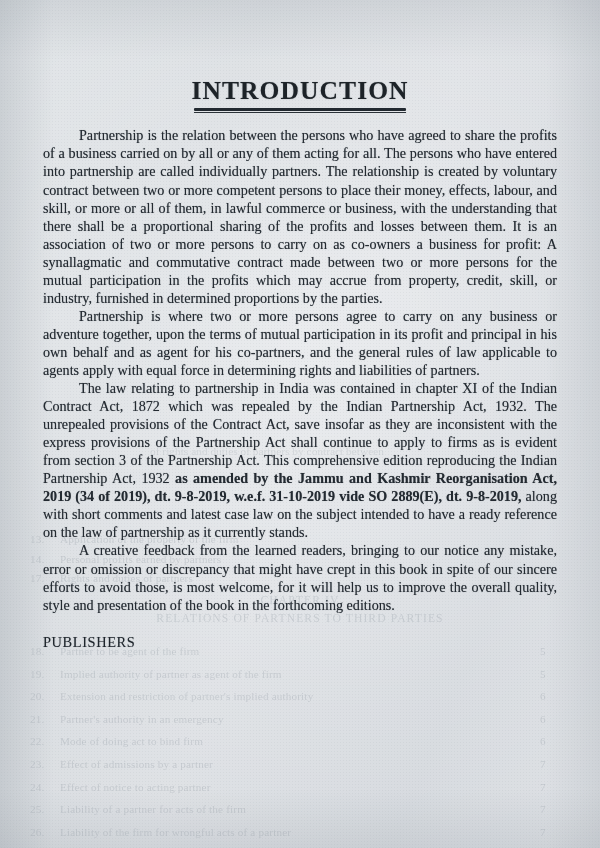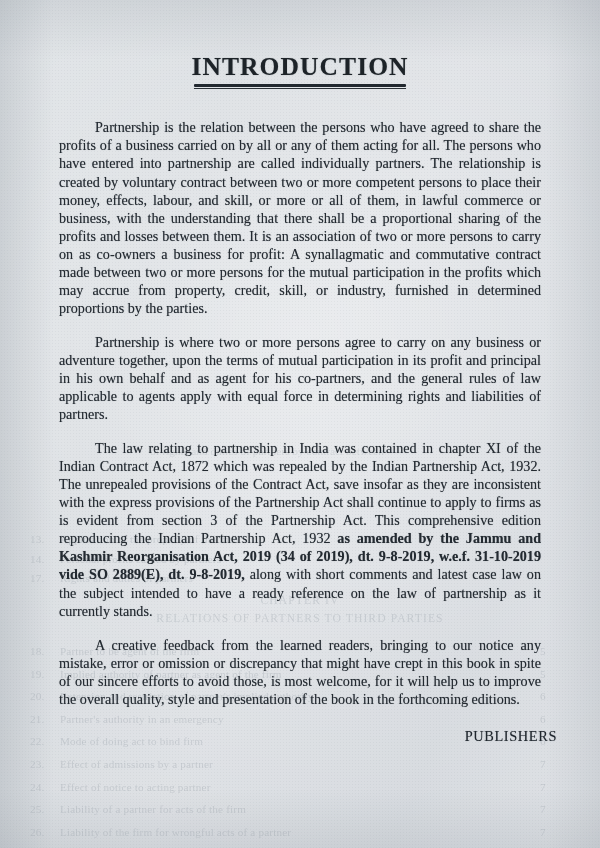--- a/index.html
+++ b/index.html
@@ -84,21 +84,21 @@
 
   
   .content {
     position: absolute;
     left: 0;
     top: 0;
     width: 600px;
   }
 
   .title-wrap {
-    margin-top: 52px;
+    margin-top: 76px;
     text-align: center;
   }
   .title {
     display: inline-block;
     font-size: 25.5px;
     font-weight: bold;
     letter-spacing: 1.1px;
     color: #1d2328;
     font-family: "Liberation Serif", serif;
     text-shadow: 0 0 1.1px rgba(40,48,56,0.45);
@@ -117,38 +117,38 @@
     height: 1.2px;
     background: #2b3238;
   }
 
   .body {
     margin: 0 auto;
     width: 514px;
     padding-top: 13px;
   }
   p.para {
-    margin: 16px;
+    margin: 0;
     text-align: justify;
     text-indent: 36px;
     font-size: 14.15px;
     line-height: 18.05px;
     color: #232a31;
     font-family: "Liberation Serif", serif;
     text-shadow: 0 0 0.75px rgba(45,52,60,0.5);
     -webkit-font-smoothing: none;
   }
   p.para + p.para { margin-top: 0px; }
   .bi {
     font-weight: bold;
   }
   .signature {
     width: 514px;
     margin: 20px auto 0 auto;
-    text-align: right;
+    text-align: left;
     font-size: 14.4px;
     letter-spacing: 0.6px;
     color: #1f262d;
     font-family: "Liberation Serif", serif;
     text-shadow: 0 0 0.8px rgba(45,52,60,0.45);
   }
 </style>
 </head>
 <body>
 

